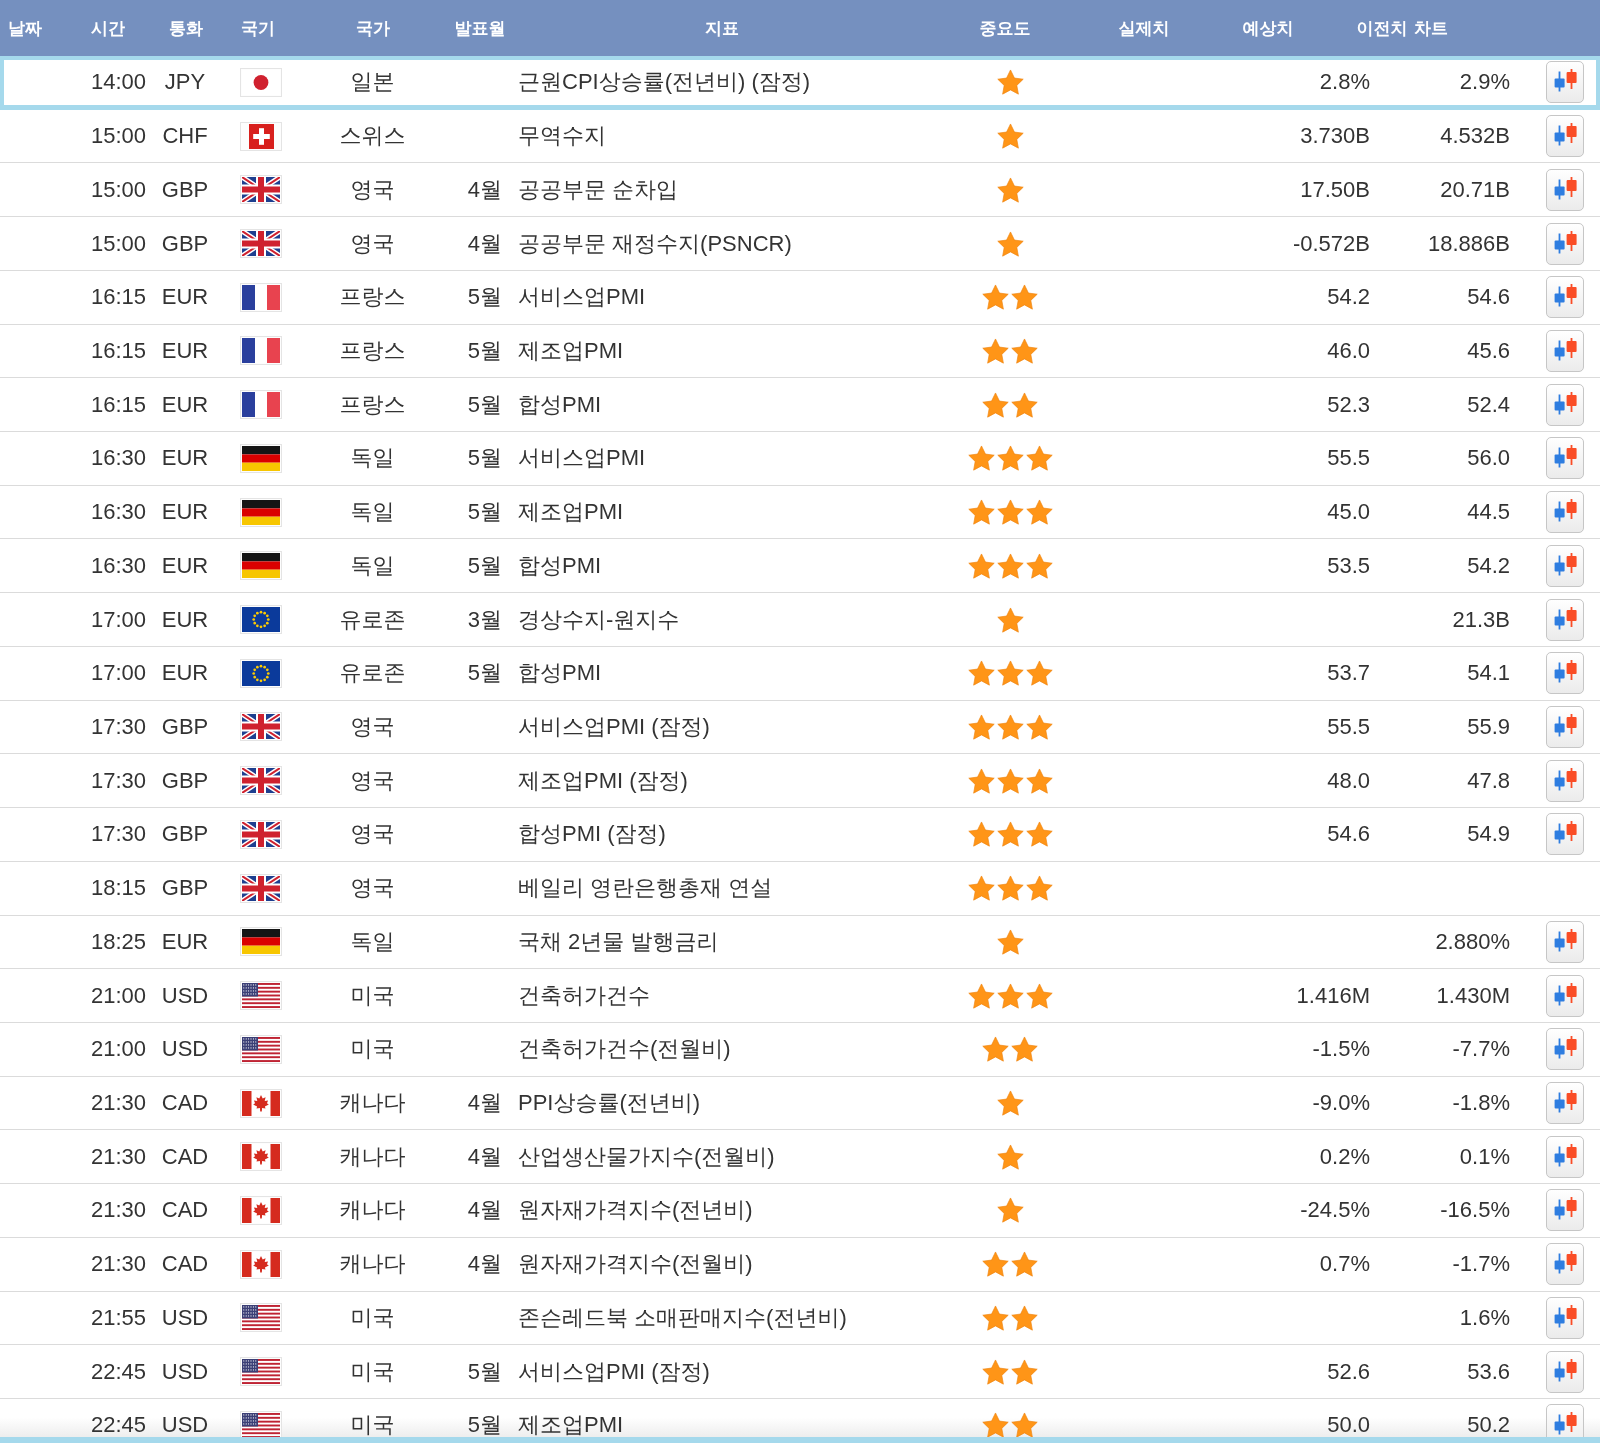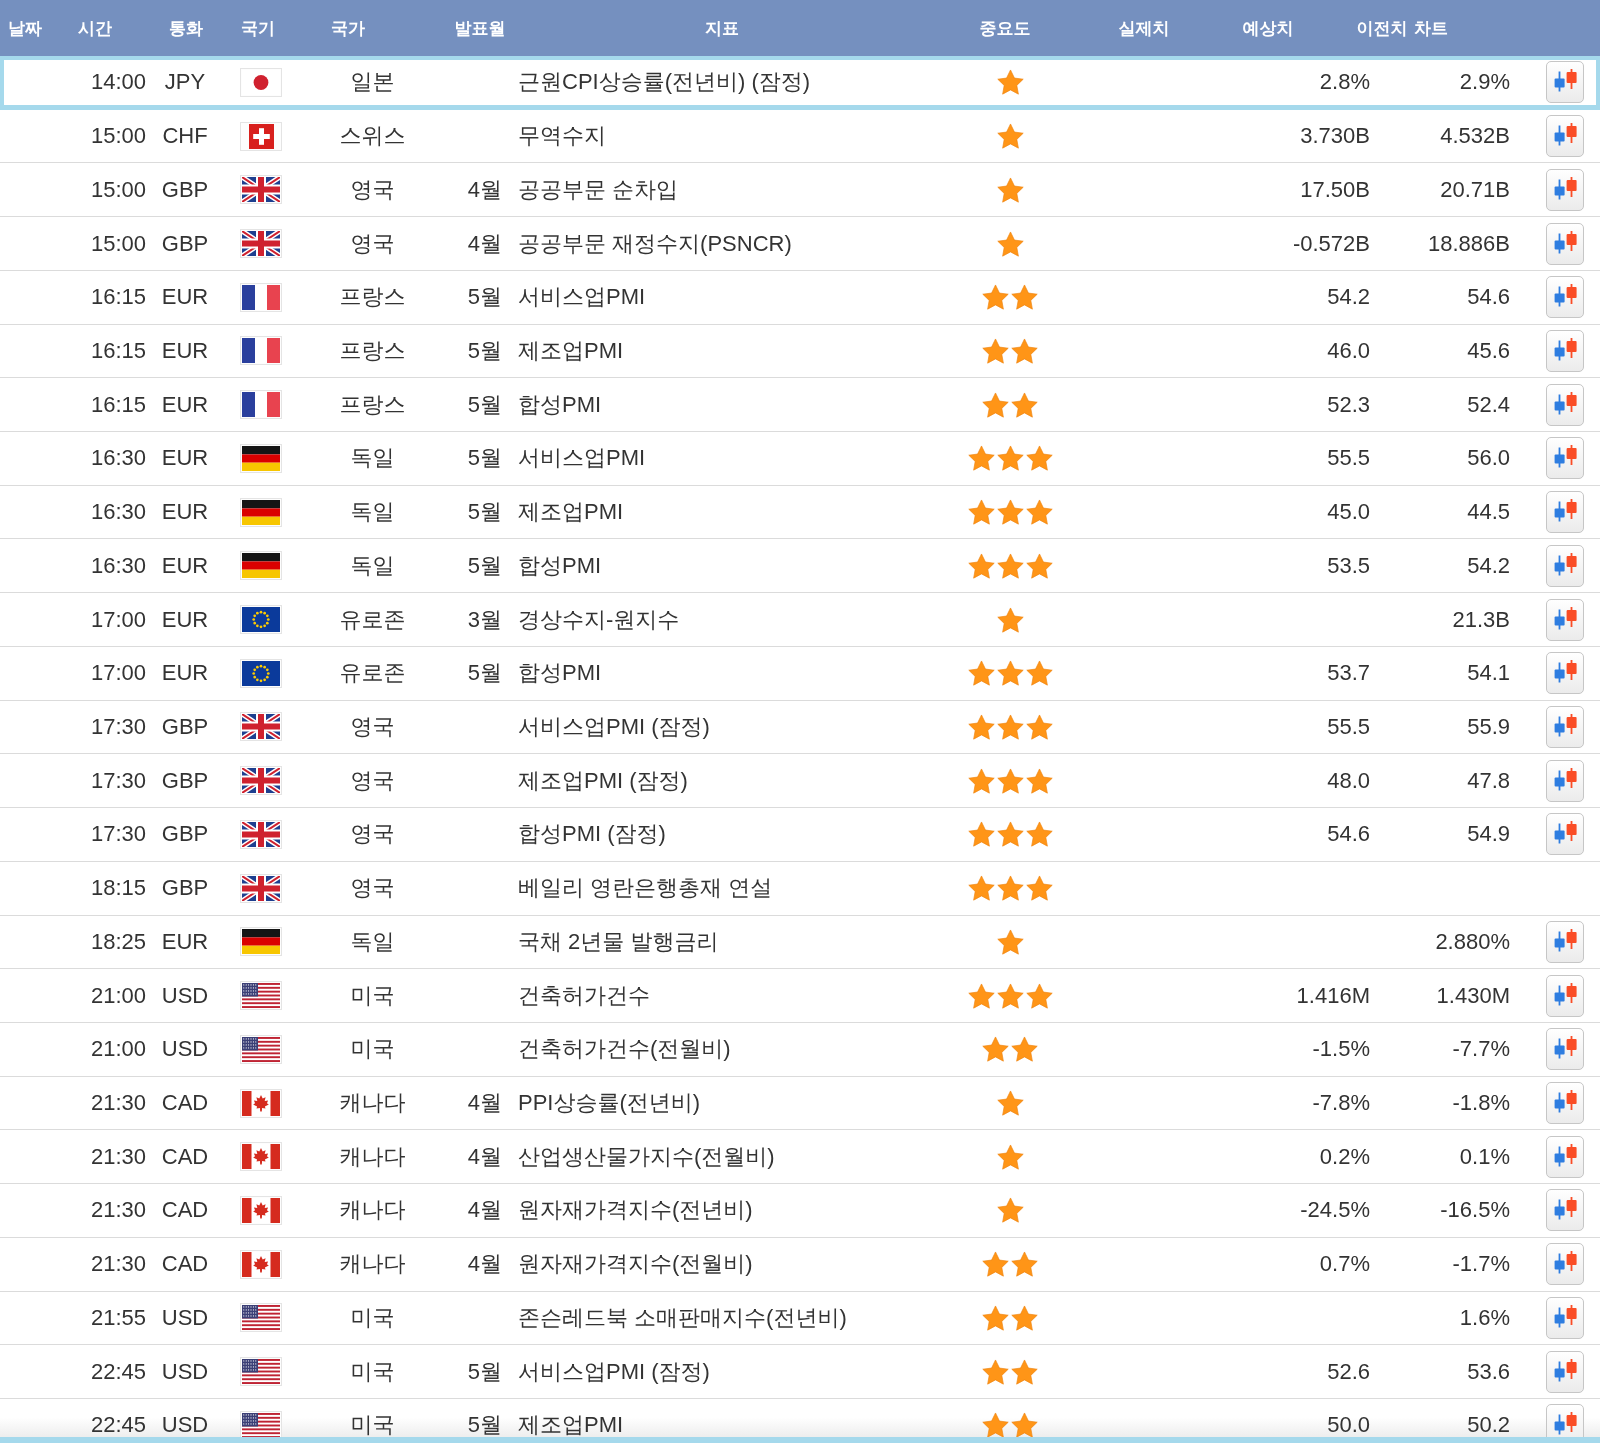--- a/index.html
+++ b/index.html
@@ -58,24 +58,24 @@
     position:absolute;left:0;bottom:0;width:1600px;height:6px;
     background:var(--selected-highlight);
   }
 </style>
 </head>
 <body>
 
 <div class="page">
   <div class="cal-header" id="cal-header">
       <span class="hlabel left" style="left: 8px;">날짜</span>
-      <span class="hlabel" style="left: 95px;">시간</span>
+      <span class="hlabel" style="left: 108px;">시간</span>
       <span class="hlabel" style="left: 186px;">통화</span>
       <span class="hlabel" style="left: 258px;">국기</span>
-      <span class="hlabel" style="left: 348px;">국가</span>
+      <span class="hlabel" style="left: 373px;">국가</span>
       <span class="hlabel" style="left: 480px;">발표월</span>
       <span class="hlabel" style="left: 722px;">지표</span>
       <span class="hlabel" style="left: 1005px;">중요도</span>
       <span class="hlabel" style="left: 1144px;">실제치</span>
       <span class="hlabel" style="left: 1268px;">예상치</span>
       <span class="hlabel" style="left: 1382px;">이전치</span>
       <span class="hlabel" style="left: 1431px;">차트</span>
     </div>
   <div class="rows" id="rows">
   <div class="row selected">
@@ -938,21 +938,21 @@
         </div>
     <div class="cell c-country">캐나다</div>
     <div class="cell c-month">4월</div>
     <div class="cell c-indicator">PPI상승률(전년비)</div>
     <div class="cell c-importance">
           <svg class="star-icon" width="27" height="26" viewBox="0 0 24 23">
     <polygon points="12,0.8 15.5,8 23.3,9 17.6,14.5 19,22.3 12,18.5 5,22.3 6.4,14.5 0.7,9 8.5,8" fill="#ff9517" stroke="#ef8511" stroke-width="0.6"></polygon>
           </svg>
         </div>
     <div class="cell c-actual"></div>
-    <div class="cell c-forecast">-7.8%</div>
+    <div class="cell c-forecast">-9.0%</div>
     <div class="cell c-previous">-1.8%</div>
     <div class="cell c-chart">
           <span class="chart-btn">
     <svg width="26" height="26" viewBox="0 0 26 26">
       <rect x="6.6" y="2.5" width="1.8" height="20" fill="#2e7de0"></rect>
       <rect x="2.6" y="9.5" width="10" height="9" rx="1" fill="#2e7de0"></rect>
       <rect x="18.6" y="0" width="1.8" height="20" fill="#fa4d26"></rect>
       <rect x="14.6" y="3" width="10" height="11" rx="1" fill="#fa4d26"></rect>
     </svg>
           </span>

